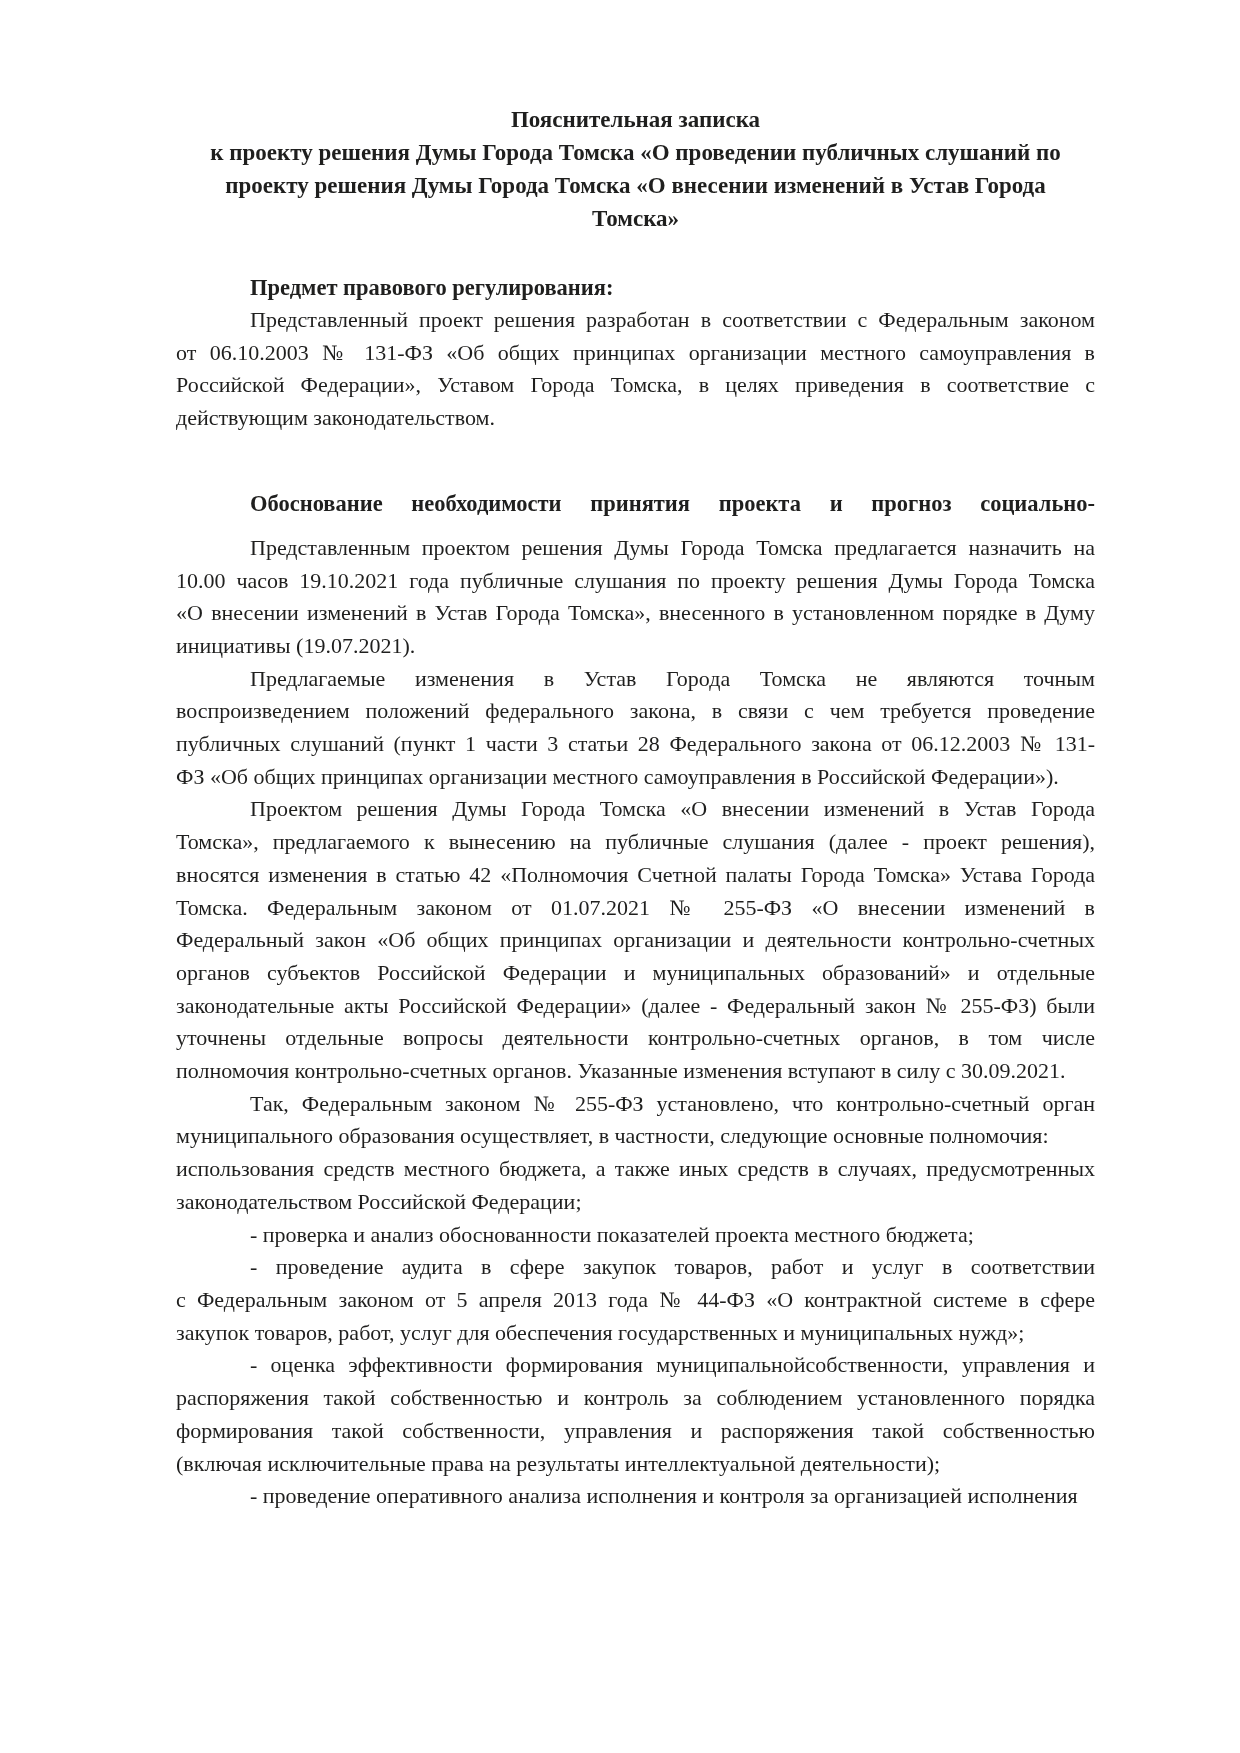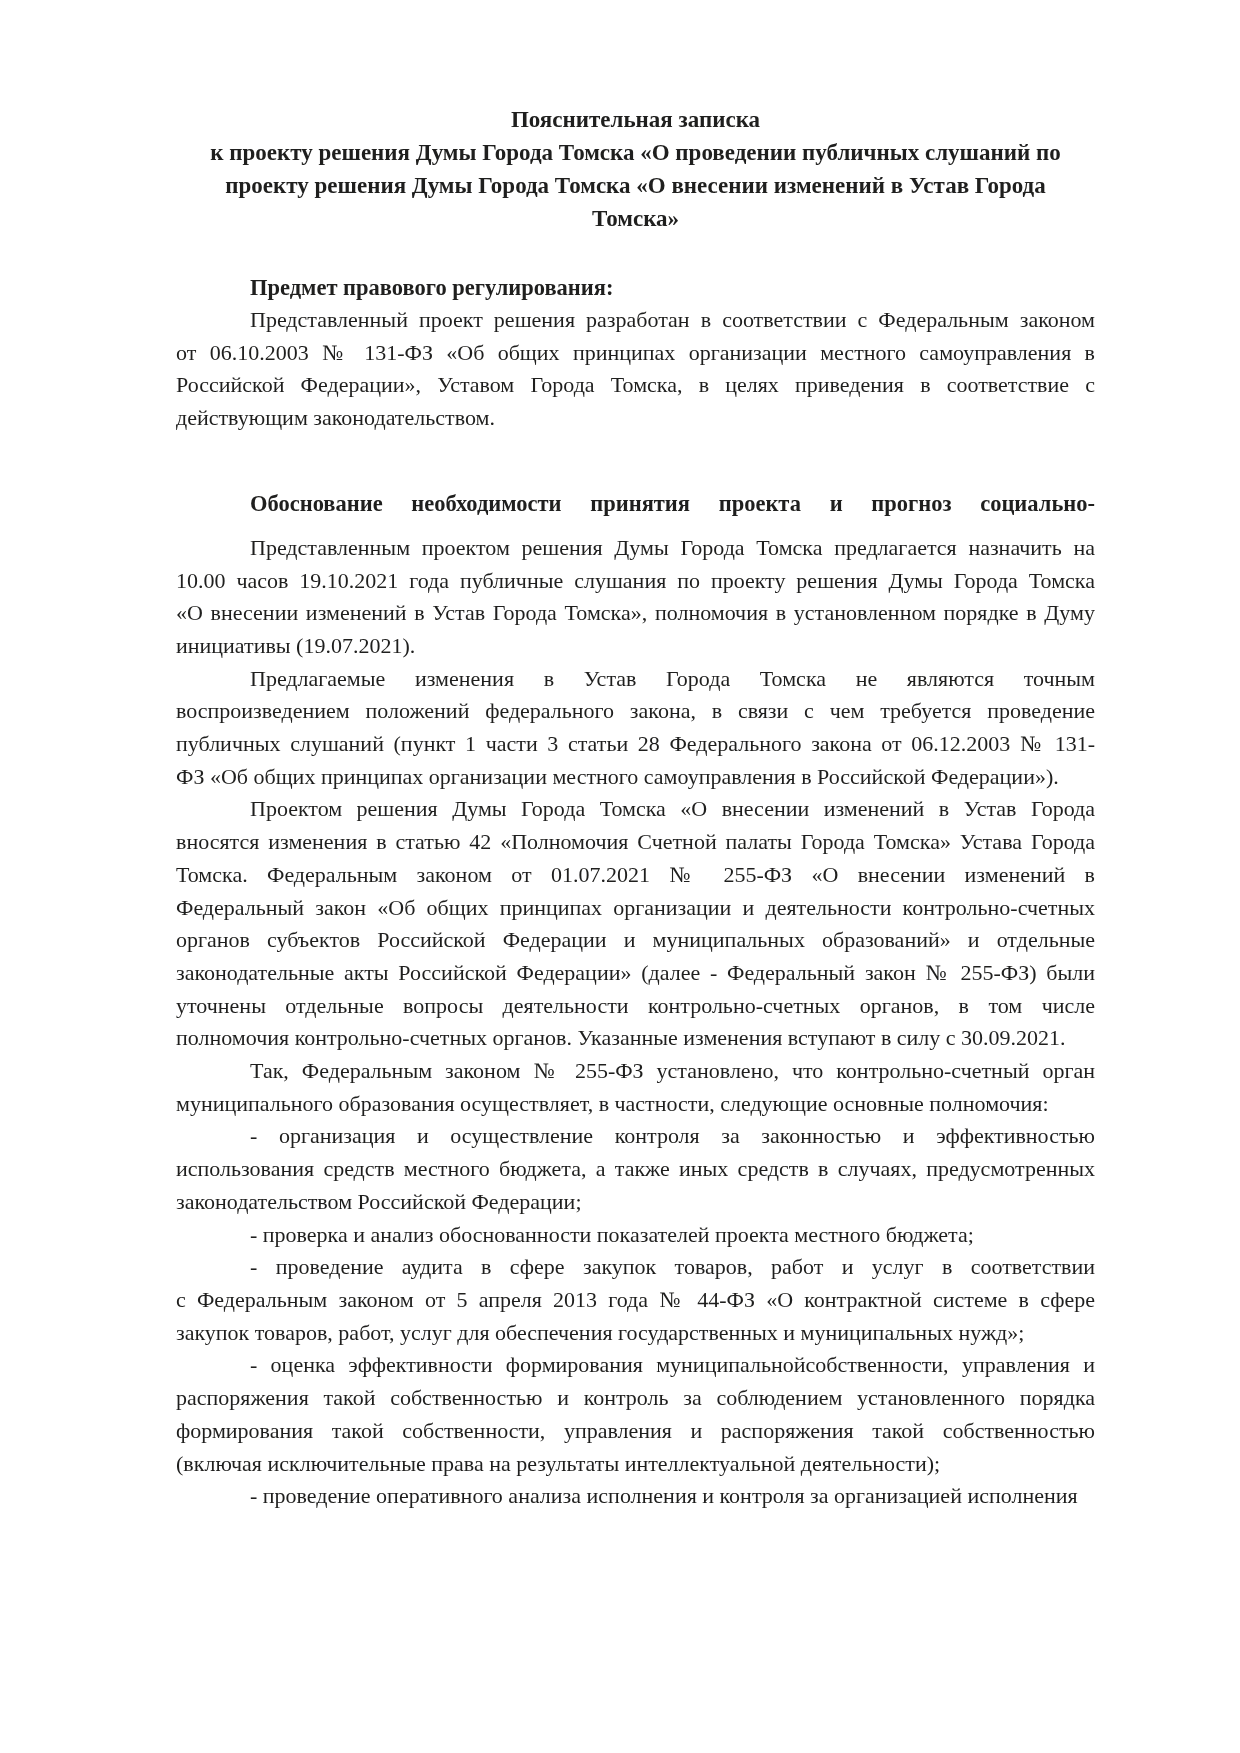--- a/index.html
+++ b/index.html
@@ -73,45 +73,45 @@
         <div class="line jl">от 06.10.2003 № 131-ФЗ «Об общих принципах организации местного самоуправления в</div>
         <div class="line jl">Российской Федерации», Уставом Города Томска, в целях приведения в соответствие с</div>
         <div class="line">действующим законодательством.</div>
       </div>
       <div class="b-heading2">
         <div class="h2-line ind jl">Обоснование необходимости принятия проекта и прогноз социально-</div>
       </div>
       <div class="b-paragraph">
         <div class="line ind jl">Представленным проектом решения Думы Города Томска предлагается назначить на</div>
         <div class="line jl">10.00 часов 19.10.2021 года публичные слушания по проекту решения Думы Города Томска</div>
-        <div class="line jl">«О внесении изменений в Устав Города Томска», полномочия в установленном порядке в Думу</div>
+        <div class="line jl">«О внесении изменений в Устав Города Томска», внесенного в установленном порядке в Думу</div>
         <div class="line">инициативы (19.07.2021).</div>
       </div>
       <div class="b-paragraph">
         <div class="line ind jl">Предлагаемые изменения в Устав Города Томска не являются точным</div>
         <div class="line jl">воспроизведением положений федерального закона, в связи с чем требуется проведение</div>
         <div class="line jl">публичных слушаний (пункт 1 части 3 статьи 28 Федерального закона от 06.12.2003 № 131-</div>
         <div class="line">ФЗ «Об общих принципах организации местного самоуправления в Российской Федерации»).</div>
       </div>
       <div class="b-paragraph">
         <div class="line ind jl">Проектом решения Думы Города Томска «О внесении изменений в Устав Города</div>
+        <div class="line jl">Томска», предлагаемого к вынесению на публичные слушания (далее - проект решения),</div>
         <div class="line jl">вносятся изменения в статью 42 «Полномочия Счетной палаты Города Томска» Устава Города</div>
         <div class="line jl">Томска. Федеральным законом от 01.07.2021 № 255-ФЗ «О внесении изменений в</div>
         <div class="line jl">Федеральный закон «Об общих принципах организации и деятельности контрольно-счетных</div>
         <div class="line jl">органов субъектов Российской Федерации и муниципальных образований» и отдельные</div>
         <div class="line jl">законодательные акты Российской Федерации» (далее - Федеральный закон № 255-ФЗ) были</div>
         <div class="line jl">уточнены отдельные вопросы деятельности контрольно-счетных органов, в том числе</div>
         <div class="line">полномочия контрольно-счетных органов. Указанные изменения вступают в силу с 30.09.2021.</div>
       </div>
       <div class="b-paragraph">
         <div class="line ind jl">Так, Федеральным законом № 255-ФЗ установлено, что контрольно-счетный орган</div>
         <div class="line">муниципального образования осуществляет, в частности, следующие основные полномочия:</div>
       </div>
       <div class="b-paragraph">
-        <div class="line ind jl">- организация и осуществление контроля за законностью и эффективностью</div>
         <div class="line jl">использования средств местного бюджета, а также иных средств в случаях, предусмотренных</div>
         <div class="line">законодательством Российской Федерации;</div>
       </div>
       <div class="b-paragraph">
         <div class="line ind">- проверка и анализ обоснованности показателей проекта местного бюджета;</div>
       </div>
       <div class="b-paragraph">
         <div class="line ind jl">- проведение аудита в сфере закупок товаров, работ и услуг в соответствии</div>
         <div class="line jl">с Федеральным законом от 5 апреля 2013 года № 44-ФЗ «О контрактной системе в сфере</div>
         <div class="line">закупок товаров, работ, услуг для обеспечения государственных и муниципальных нужд»;</div>

